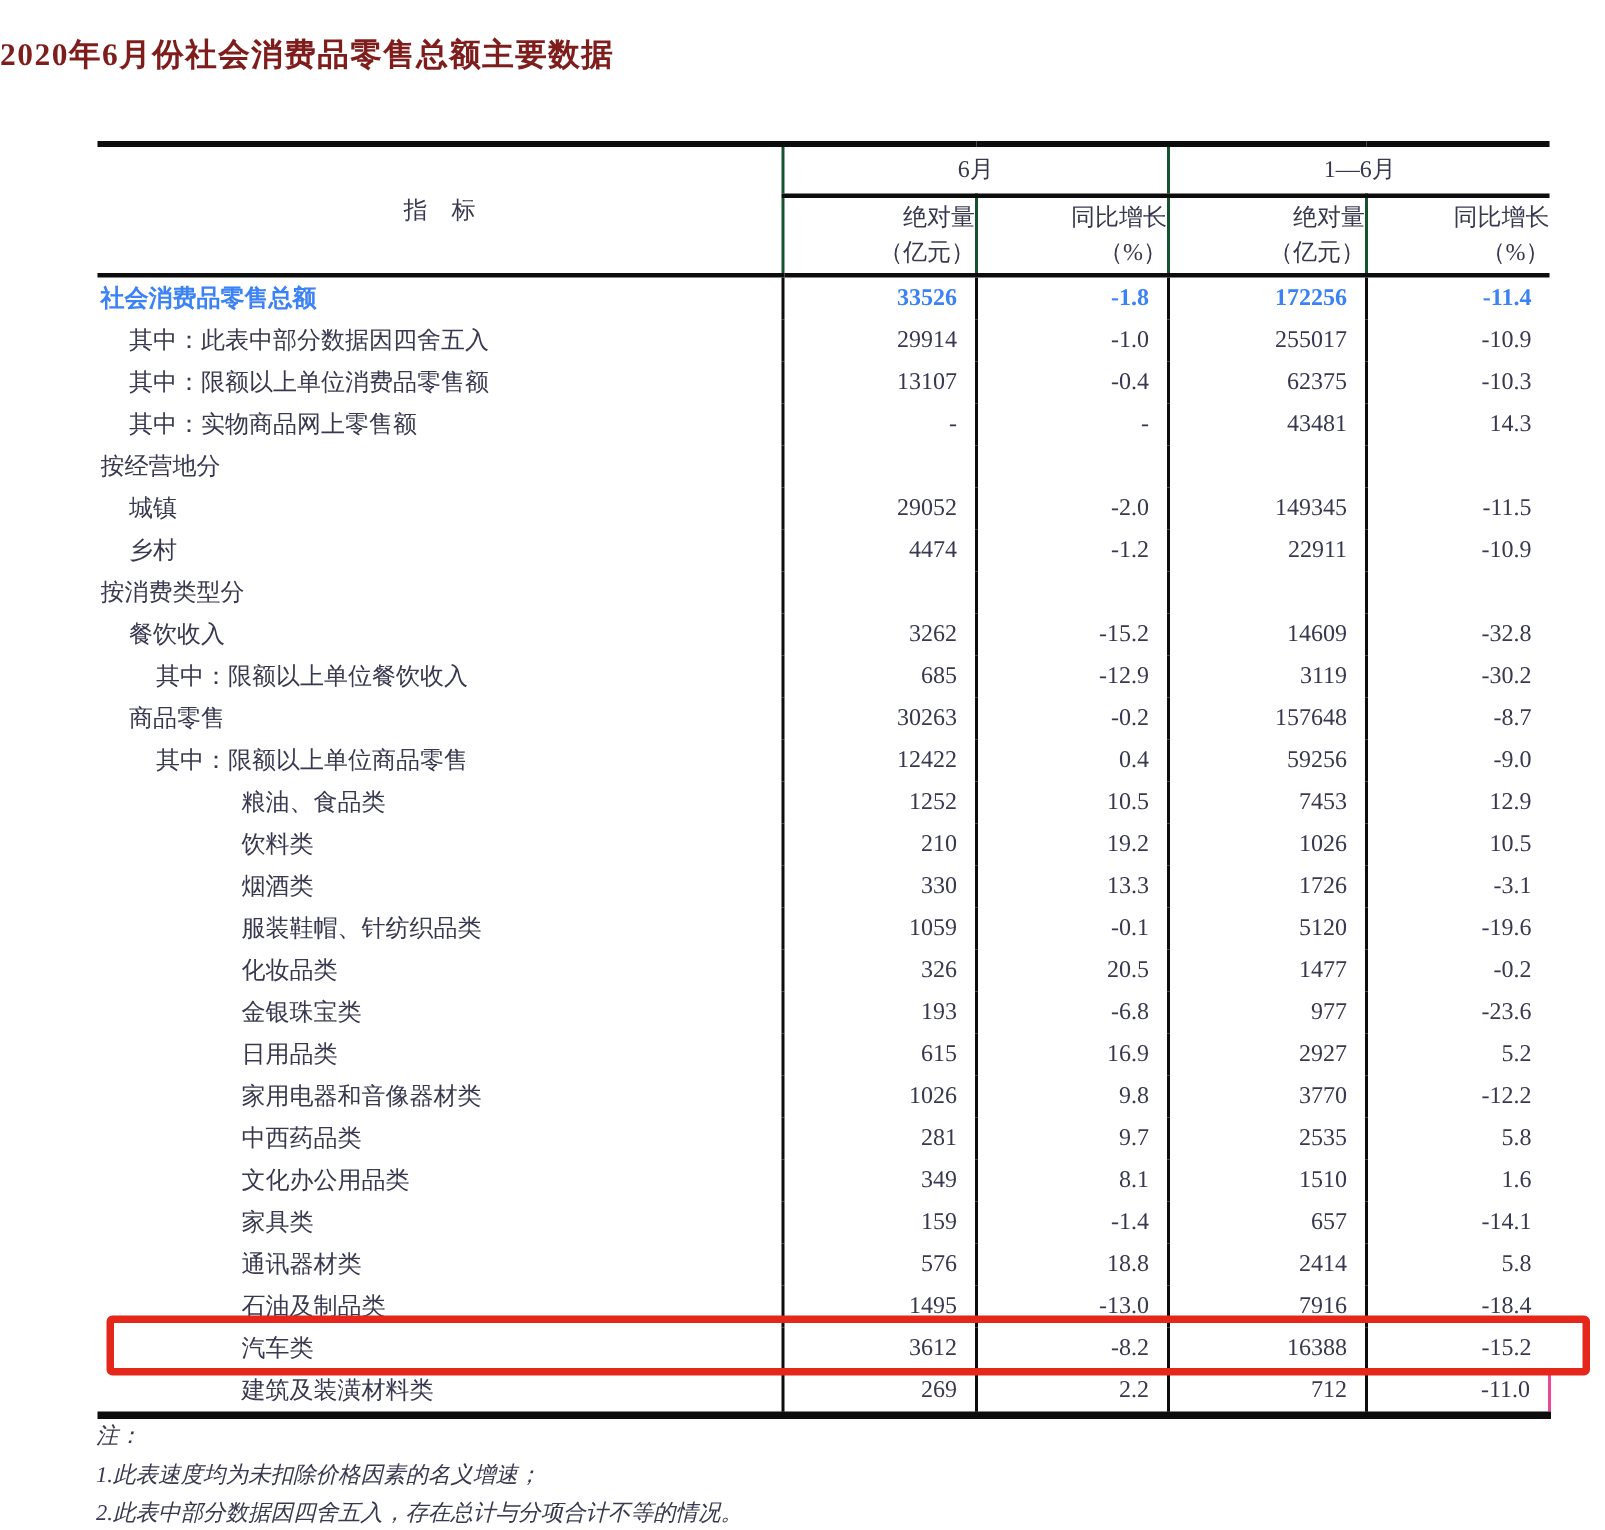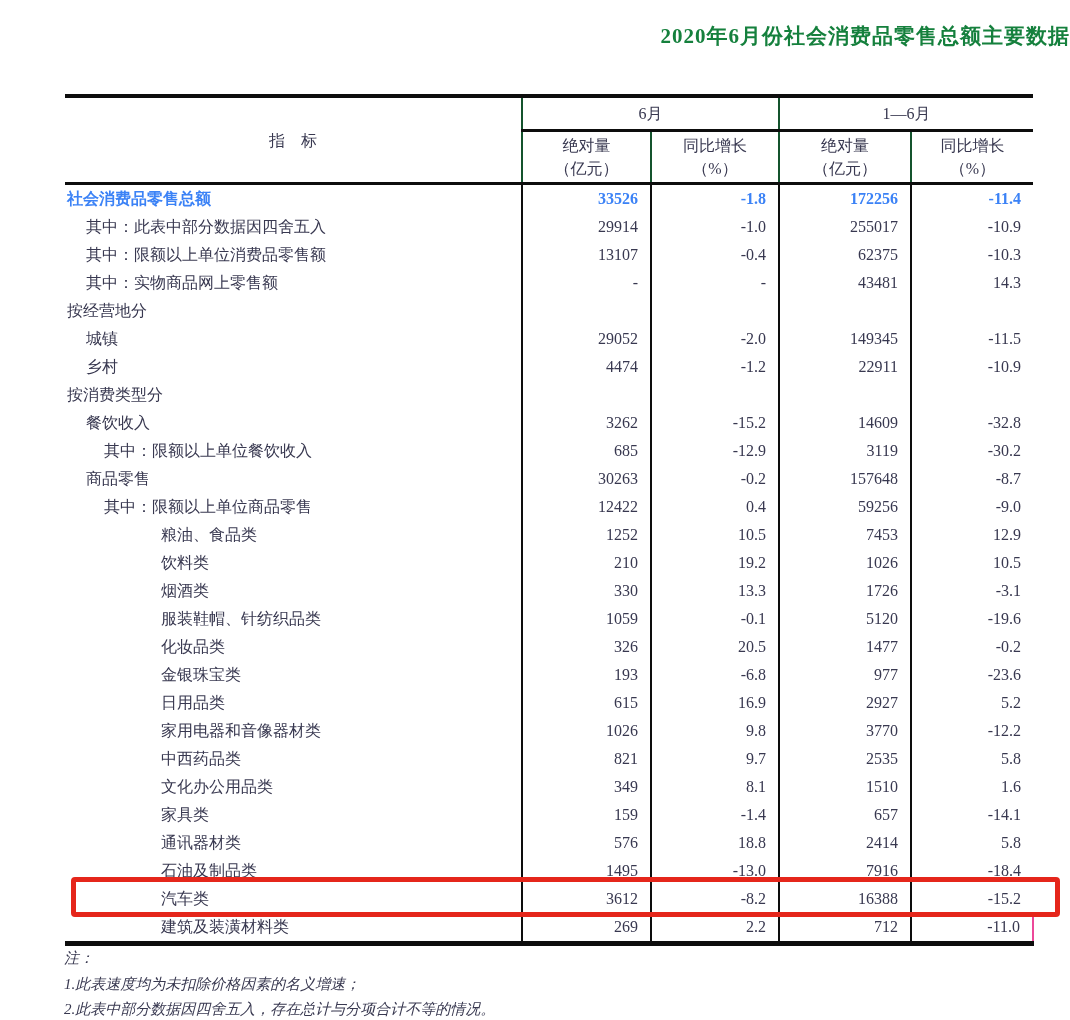--- a/index.html
+++ b/index.html
@@ -11,25 +11,25 @@
     font-family: "Liberation Serif", "DejaVu Serif", serif;
     color: #383850;
     overflow: hidden;
   }
 
   .title {
     position: absolute;
     top: 22px;
     left: 0;
     width: 1070px;
-    text-align: right;
+    text-align: left;
     font-size: 21px;
     font-weight: bold;
     letter-spacing: 1px;
-    color: #15803d;
+    color: #7f1d1d;
   }
 
   table.data {
     position: absolute;
     left: 65px;
     top: 94px;
     width: 968px;
     border-collapse: collapse;
     table-layout: fixed;
     border-top: 4px solid #0d0d0d;
@@ -40,21 +40,21 @@
     font-size: 16px;
     font-weight: normal;
     color: #383850;
   }
   thead th {
     text-align: center;
     vertical-align: middle;
     line-height: 23px;
   }
   tr.group-row th { height: 31px; }
-  tr.sub-row th { height: 50px; }
+  tr.sub-row th { height: 50px; text-align: right; }
   .bl { border-left: 2px solid #14532d; }
   .hb { border-bottom: 3px solid #0d0d0d; }
   tbody td {
     height: 28px;
     vertical-align: middle;
     white-space: nowrap;
   }
   td.label { text-align: left; }
   td.val {
     text-align: right;
@@ -265,21 +265,21 @@
       </tr>
       <tr class="">
         <td class="label ind3">家用电器和音像器材类</td>
         <td class="val">1026</td>
         <td class="val">9.8</td>
         <td class="val">3770</td>
         <td class="val">-12.2</td>
       </tr>
       <tr class="">
         <td class="label ind3">中西药品类</td>
-        <td class="val">821</td>
+        <td class="val">281</td>
         <td class="val">9.7</td>
         <td class="val">2535</td>
         <td class="val">5.8</td>
       </tr>
       <tr class="">
         <td class="label ind3">文化办公用品类</td>
         <td class="val">349</td>
         <td class="val">8.1</td>
         <td class="val">1510</td>
         <td class="val">1.6</td>

